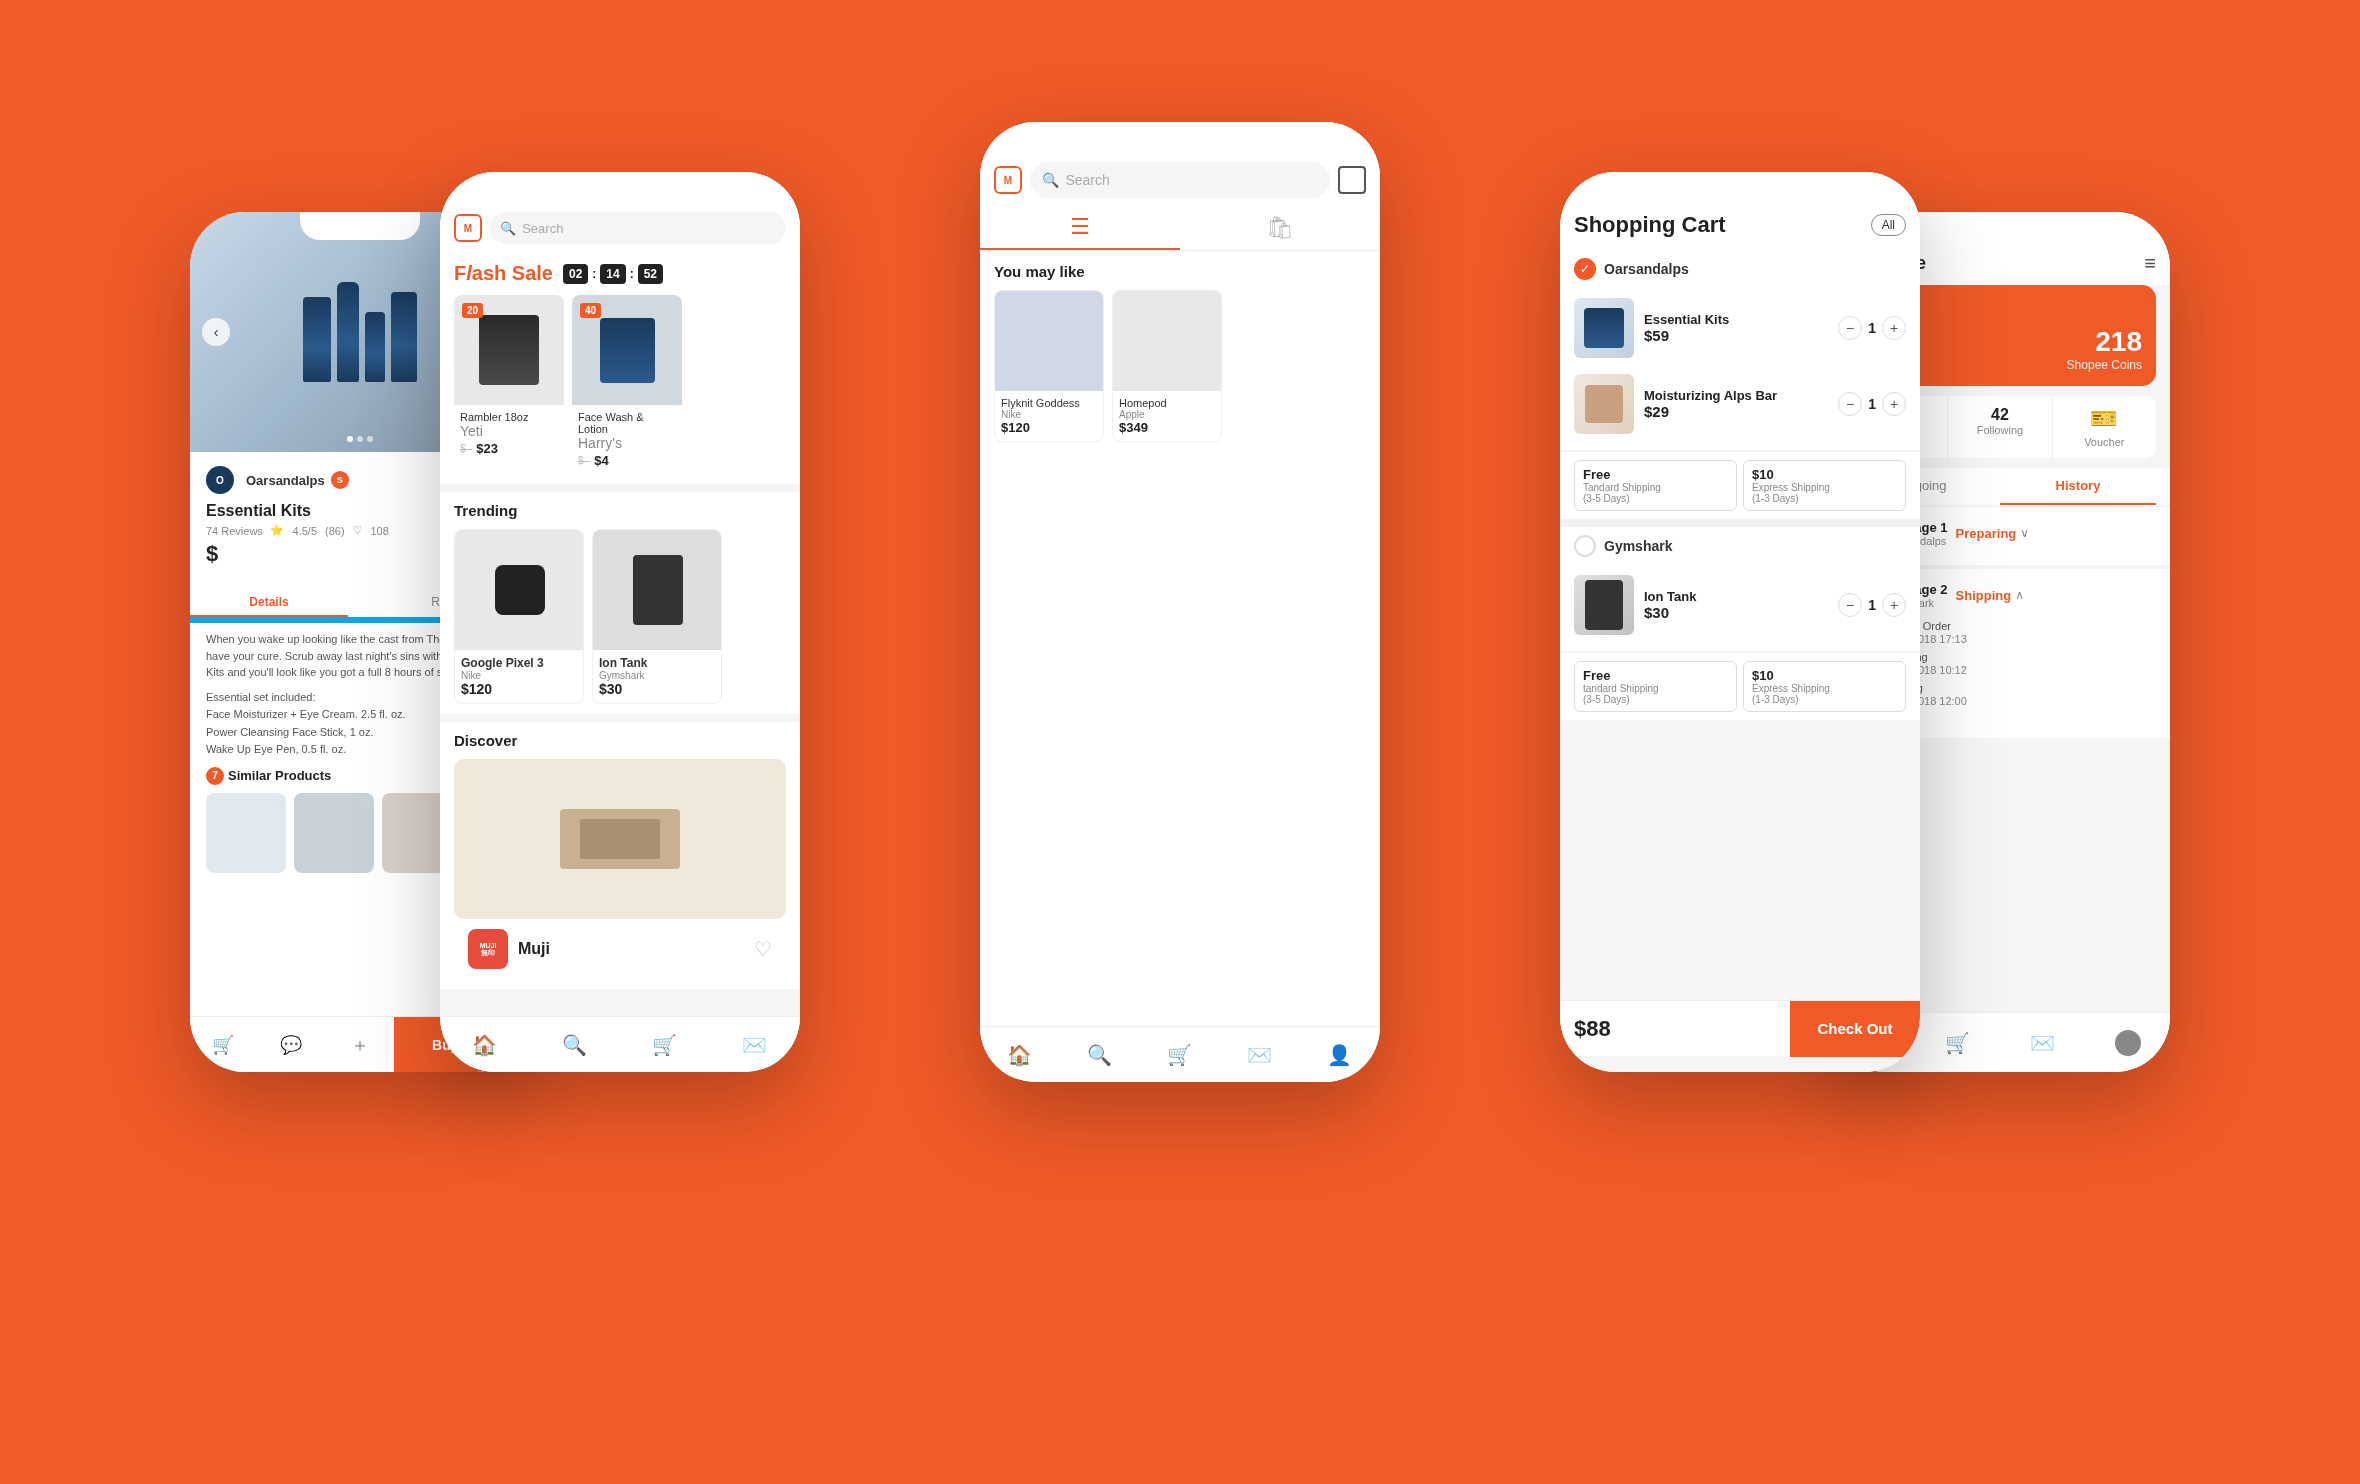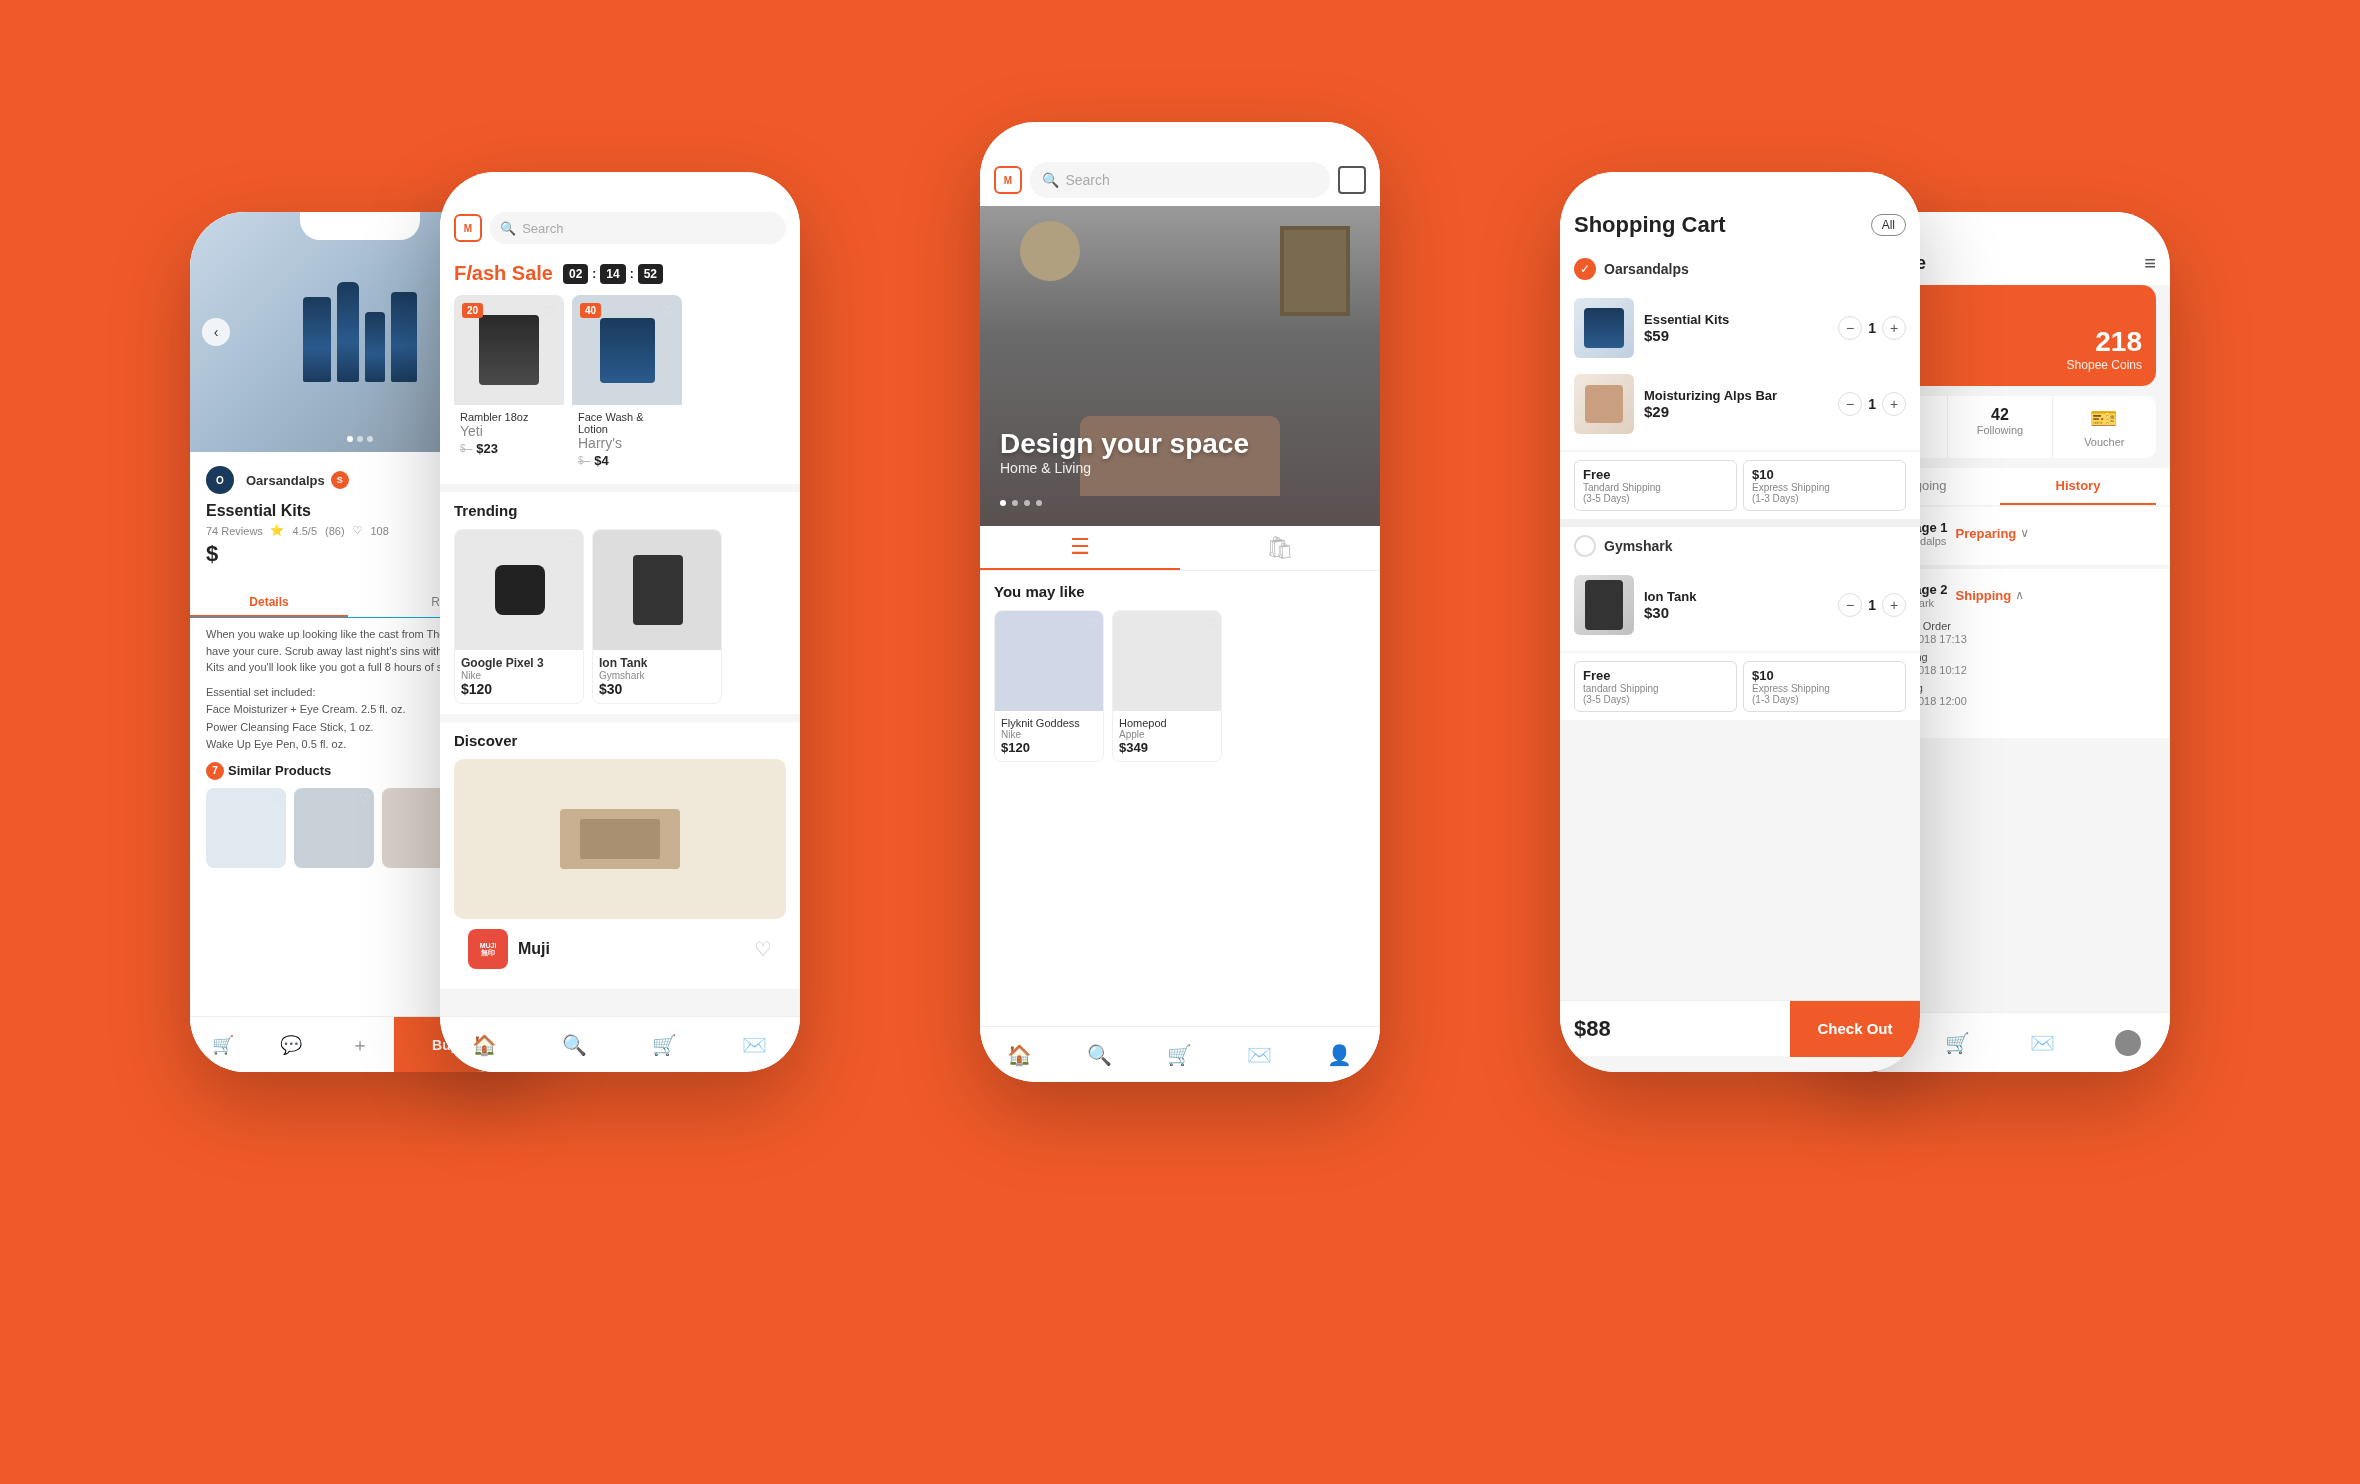--- a/index.html
+++ b/index.html
@@ -175,21 +175,21 @@
       display: flex; align-items: center; justify-content: center;
       color: #fff; font-size: 9px; font-weight: bold;
     }
     .wishlist-btn { color: #e0e0e0; font-size: 18px; }
     .product-title { font-size: 16px; font-weight: 700; color: #222; margin-bottom: 4px; }
     .product-meta { display: flex; align-items: center; gap: 8px; font-size: 11px; color: #888; margin-bottom: 4px; }
     .product-price { font-size: 22px; font-weight: 700; color: #222; }
     .free-ship { font-size: 11px; color: #888; }
     .tabs-row {
       display: flex;
-      border-bottom: 1px solid #0ea5e9;
+      border-bottom: 6px solid #0ea5e9;
       margin: 8px 0;
       gap: 24px;
     }
     .tab-item {
       flex: 1;
       text-align: center;
       padding: 6px 0;
       font-size: 12px;
       color: #888;
     }
@@ -1002,37 +1002,20 @@
         <div class="fs-logo">
           <span>M</span>
         </div>
         <div class="main-search">
           <span>🔍</span>
           <span>Search</span>
         </div>
         <div class="scan-icon"></div>
       </div>
 
-      <div class="main-hero">
-        <div class="furniture-scene">
-          <div class="circle-shape"></div>
-          <div class="frame-shape"></div>
-          <div class="sofa-shape"></div>
-        </div>
-        <div class="hero-text-overlay">
-          <div class="hero-title">Design your space</div>
-          <div class="hero-sub">Home &amp; Living</div>
-        </div>
-        <div class="hero-dots">
-          <div class="dot active"></div>
-          <div class="dot"></div>
-          <div class="dot"></div>
-          <div class="dot"></div>
-        </div>
-      </div>
 
       <div class="main-bottom-tabs">
         <div class="main-tab active">☰</div>
         <div class="main-tab">🛍</div>
       </div>
 
       <div class="you-may-section">
         <div class="section-title">You may like</div>
         <div class="you-may-grid">
           <div class="ymc">

